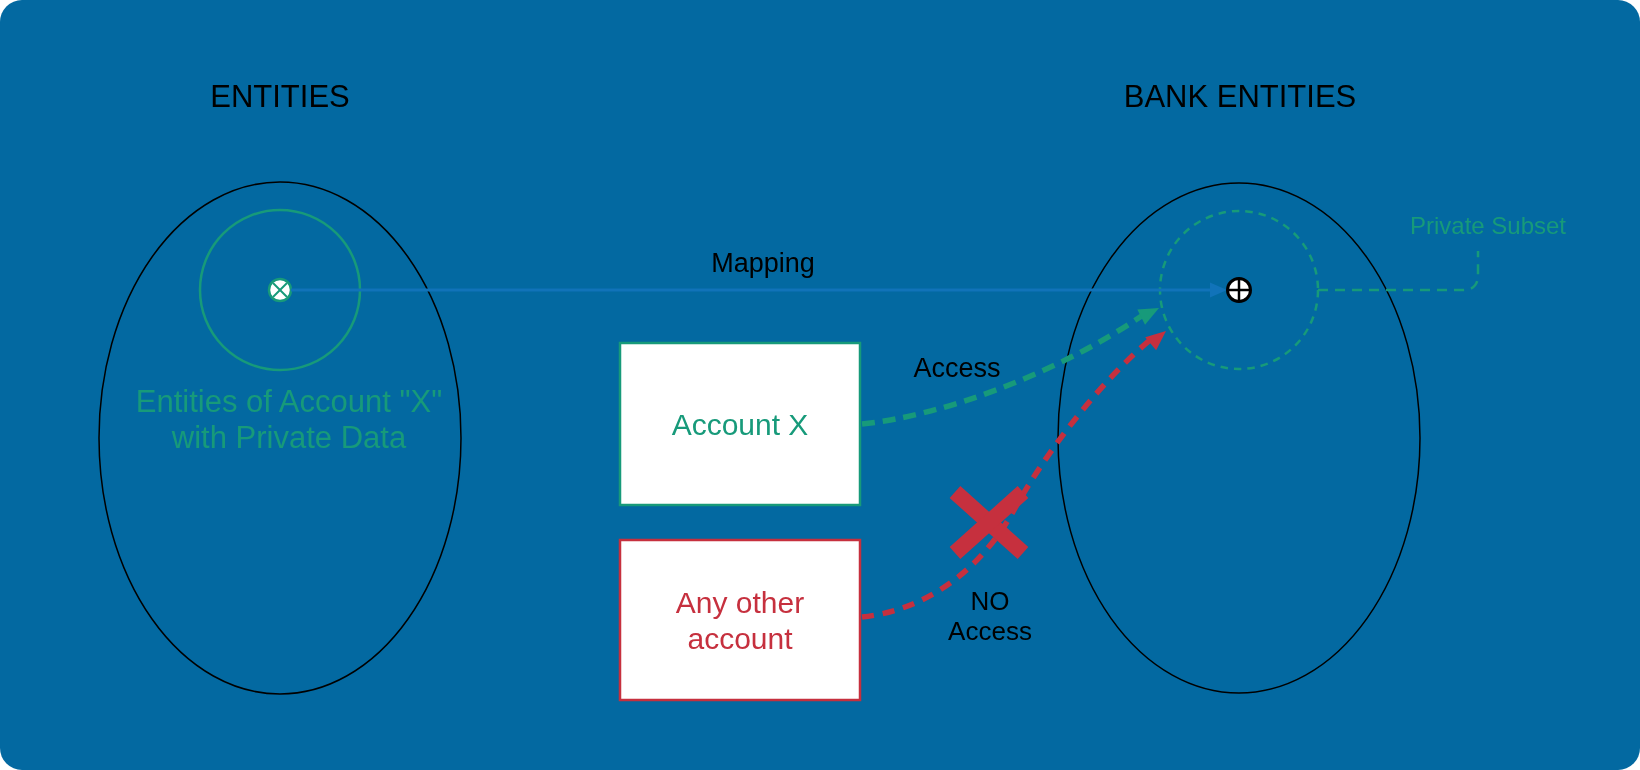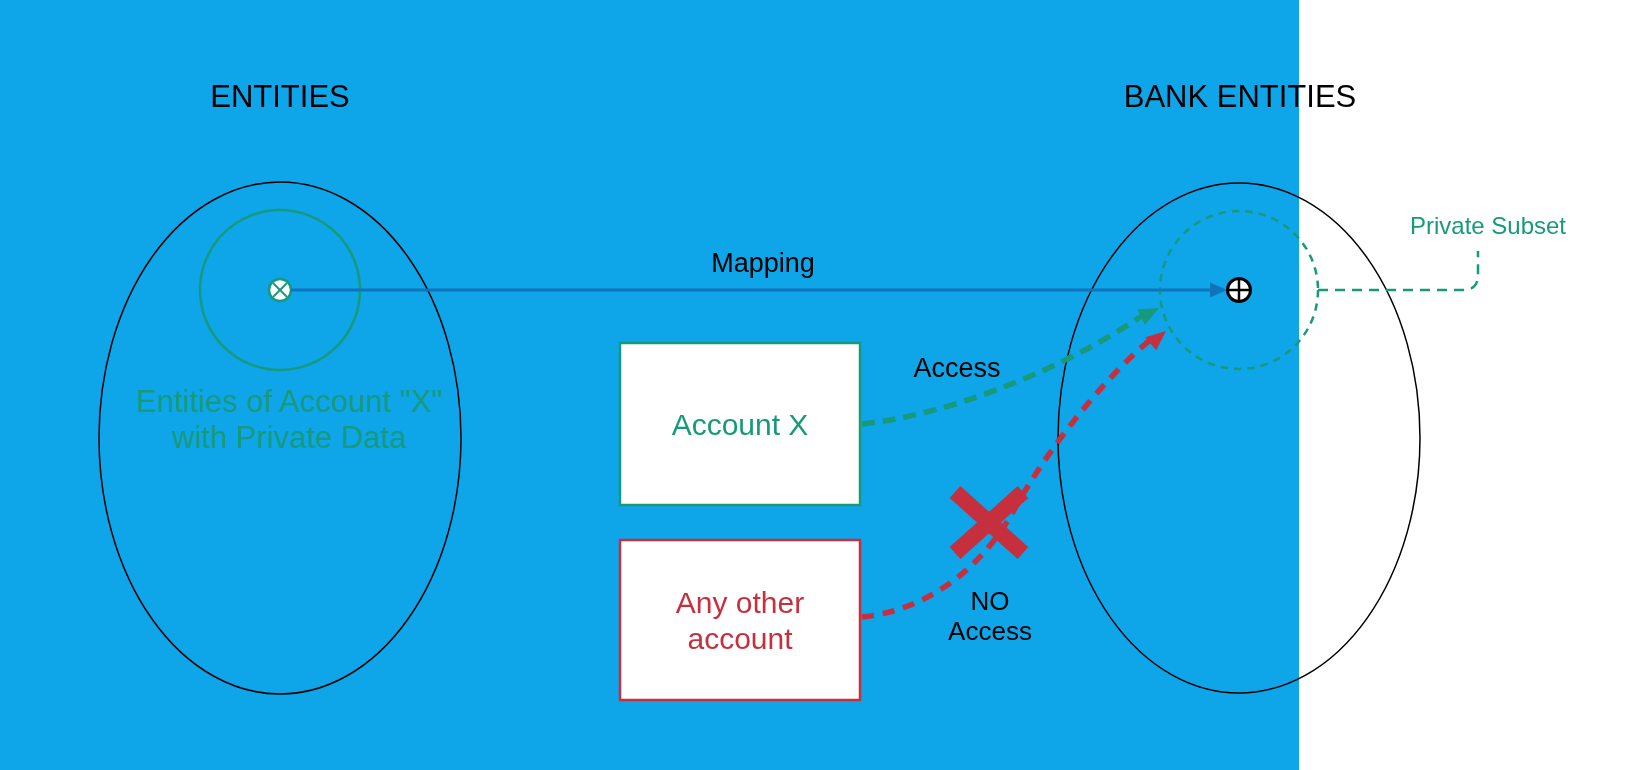--- a/index.html
+++ b/index.html
@@ -1,16 +1,16 @@
 <!DOCTYPE html>
 <html><head>
 <meta charset="utf-8">
 <style>
   html, body { margin: 0; padding: 0; background: #ffffff; }
-  .canvas-wrap { width: 1299px; height: 770px; position: relative; background: #0ea5e9; }
+  .canvas-wrap { width: 1640px; height: 770px; position: relative; background: #0369a1; border-radius: 22px; }
   svg { display: block; }
   svg text {
     font-family: "Liberation Sans", sans-serif;
   }
   .t-title   { font-size: 31px; }
   .t-note    { font-size: 31px; }
   .t-box     { font-size: 30px; }
   .t-label   { font-size: 27px; }
   .t-small   { font-size: 26px; }
   .t-subset  { font-size: 24px; }

